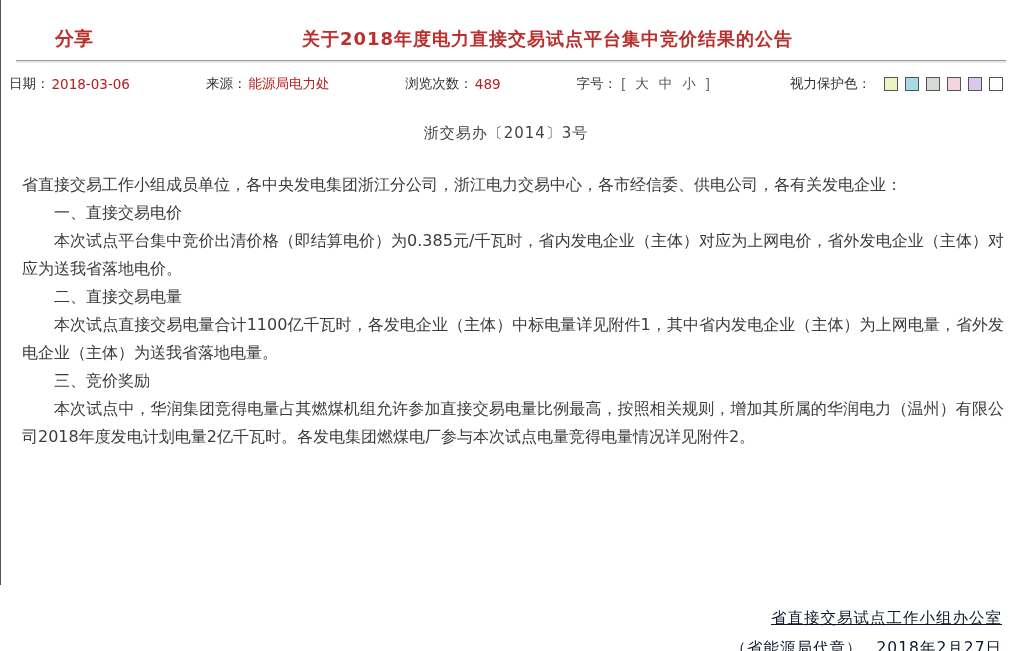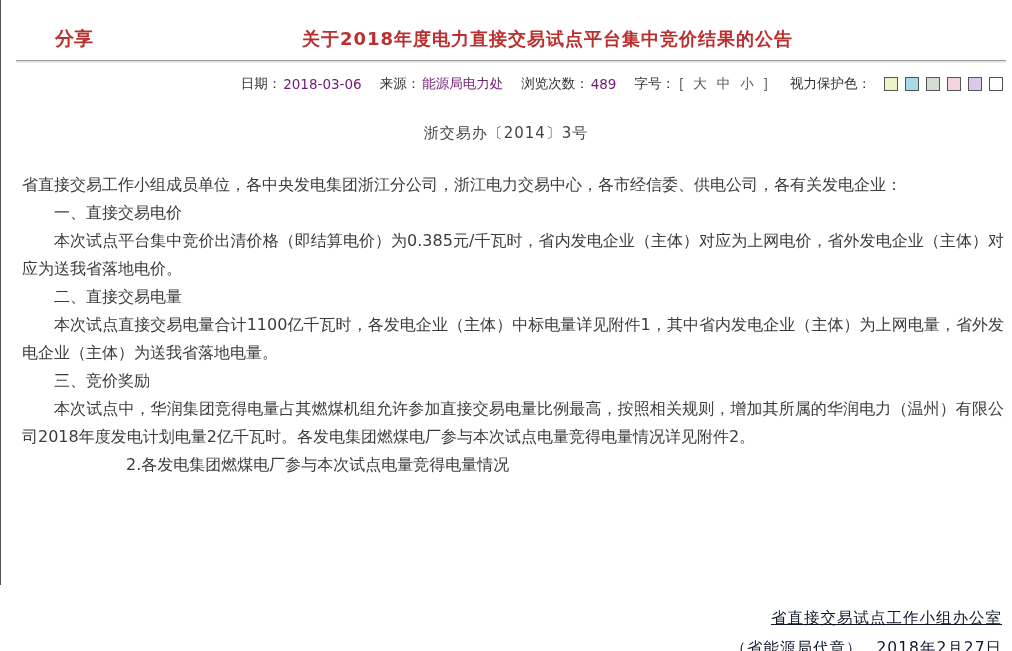--- a/index.html
+++ b/index.html
@@ -31,27 +31,27 @@
   }
   .divider{
     border:none;
     border-top:1px solid #9a9a9a;
     border-bottom:1px solid #ffffff;
     height:2px;background:#e7e7e7;
     margin:6px 6px 0 16px;
   }
   
   .meta{
-    display:flex;align-items:center;justify-content:flex-end;
+    display:flex;align-items:center;justify-content:space-between;
     margin-top:10px;height:20px;
     font-size:13.5px;color:#333333;white-space:nowrap;
   }
   .meta .group{display:flex;align-items:center;margin:0 9px;}
   .meta .lbl{color:#333333;}
-  .meta .val{color:#701a75;margin-left:2px;}
+  .meta .val{color:#b91c1c;margin-left:2px;}
   .fs-bracket{color:#666;margin:0 4px;}
   .fs-link{
     color:#555555;text-decoration:none;margin:0 5px;cursor:pointer;
   }
   .swatches{display:flex;align-items:center;margin-left:6px;}
   .swatch{
     width:14px;height:14px;border:1px solid #555;
     margin-left:7px;display:inline-block;cursor:pointer;box-sizing:border-box;
   }
   
@@ -126,21 +126,20 @@
   <div class="docnum">浙交易办〔2014〕3号</div>
 
   <div class="docbody" id="docbody">
       <div class="para p-flush">省直接交易工作小组成员单位，各中央发电集团浙江分公司，浙江电力交易中心，各市经信委、供电公司，各有关发电企业：</div>
       <div class="para p-indent">一、直接交易电价</div>
       <div class="para p-indent">本次试点平台集中竞价出清价格（即结算电价）为0.385元/千瓦时，省内发电企业（主体）对应为上网电价，省外发电企业（主体）对应为送我省落地电价。</div>
       <div class="para p-indent">二、直接交易电量</div>
       <div class="para p-indent">本次试点直接交易电量合计1100亿千瓦时，各发电企业（主体）中标电量详见附件1，其中省内发电企业（主体）为上网电量，省外发电企业（主体）为送我省落地电量。</div>
       <div class="para p-indent">三、竞价奖励</div>
       <div class="para p-indent">本次试点中，华润集团竞得电量占其燃煤机组允许参加直接交易电量比例最高，按照相关规则，增加其所属的华润电力（温州）有限公司2018年度发电计划电量2亿千瓦时。各发电集团燃煤电厂参与本次试点电量竞得电量情况详见附件2。</div>
-      <div class="para p-deep">2.各发电集团燃煤电厂参与本次试点电量竞得电量情况</div>
     </div>
 
   <div class="footer">
     <div>省直接交易试点工作小组办公室</div>
     <div>
       <span class="seal">（省能源局代章）</span><span>2018年2月27日</span>
     </div>
   </div>
 
 </div>

